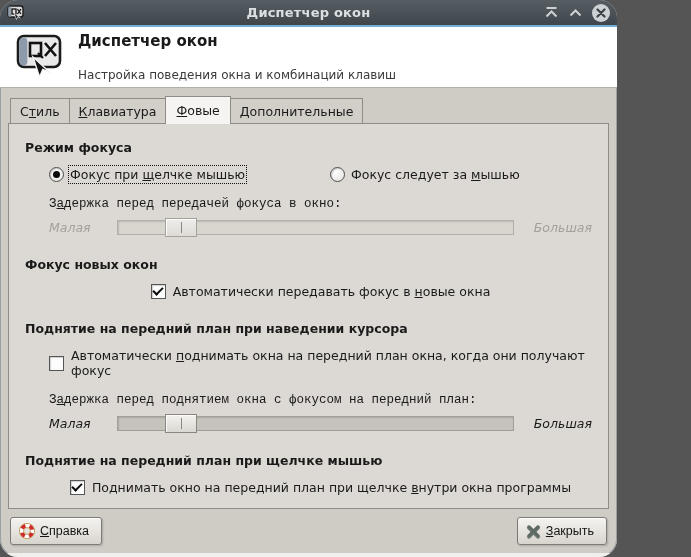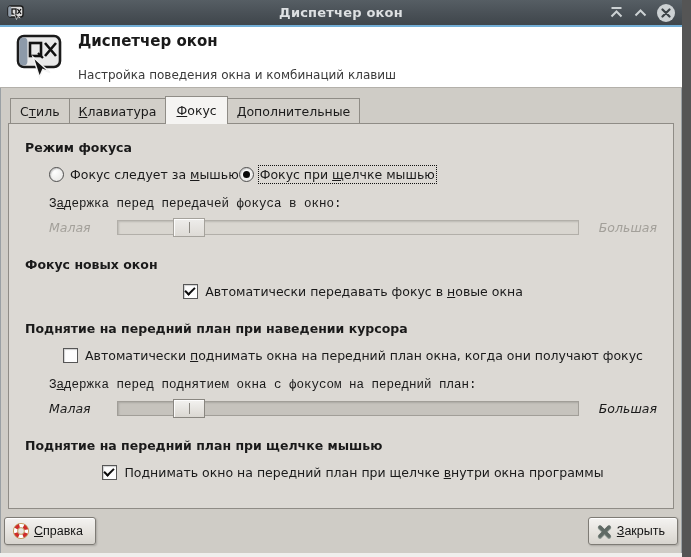--- a/index.html
+++ b/index.html
@@ -1,18 +1,18 @@
 <!DOCTYPE html>
 <html><head>
 <meta charset="utf-8">
 <style>
   html,body{margin:0;padding:0;}
   body{font-family:"DejaVu Sans","Liberation Sans",sans-serif;background:#555;}
-  .window{width:682px;height:557px;position:relative;background:#cfccc6;color:#1a1a1a;
-          font-size:12.5px;overflow:hidden;box-shadow:inset 0 0 0 1px #9aa0a4;}
+  .window{width:617px;height:557px;position:relative;background:#cfccc6;color:#1a1a1a;
+          font-size:12.5px;overflow:hidden;box-shadow:inset 0 0 0 1px #9aa0a4;border-radius:18px;}
   
   .titlebar{height:25px;background:linear-gradient(180deg,#565e64 0%,#495056 55%,#3f464b 100%);
             display:flex;align-items:center;padding:0 7px;position:relative;}
   .titlebar-title{position:absolute;left:0;right:0;text-align:center;color:#dde0e2;
                   font-weight:bold;font-size:13px;letter-spacing:.2px;}
   .titlebar-icon{width:17px;height:15px;z-index:1;}
   .win-controls{margin-left:auto;display:flex;align-items:center;gap:9px;z-index:1;}
   .win-glyph{width:15px;height:13px;display:block;}
   .close-circle{width:18px;height:18px;border-radius:50%;background:#ccd1d3;display:flex;
                 align-items:center;justify-content:center;}
@@ -54,21 +54,21 @@
   .handle::after{content:"";position:absolute;left:50%;top:3px;bottom:3px;width:1px;background:#8b8882;}
   .slider-row.disabled .slider-min,.slider-row.disabled .slider-max{color:#a3a09a;}
   .slider-row.disabled .trough{background:#d9d6d0;border-color:#b2afa9;}
   .slider-row.disabled .handle{background:linear-gradient(180deg,#eeedeb,#dedbd6);border-color:#a5a29c;}
   .check-row{display:flex;align-items:center;gap:7px;margin:12px 0 0 24px;justify-content:center;}
   .checkbox{width:13px;height:13px;background:#fdfdfd;border:1px solid #565656;flex:0 0 auto;
             position:relative;box-shadow:inset 1px 1px 1px rgba(0,0,0,.18);}
   .checkbox.checked::after{content:"";position:absolute;left:1px;top:2px;width:8px;height:4px;
             border-left:2px solid #0c0c0c;border-bottom:2px solid #0c0c0c;transform:rotate(-45deg);}
   
-  .footer{display:flex;justify-content:space-between;align-items:center;padding:8px 4px;}
+  .footer{display:flex;justify-content:space-between;align-items:center;padding:8px 10px;}
   .btn{display:inline-flex;align-items:center;gap:5px;height:28px;box-sizing:border-box;
        padding:0 12px 0 8px;background:linear-gradient(180deg,#f4f3f1 0%,#e4e1dc 60%,#d7d4ce 100%);
        border:1px solid #7e7b75;border-radius:3px;font-size:12.5px;color:#141414;cursor:default;
        box-shadow:inset 0 1px 0 rgba(255,255,255,.9),1px 1px 2px rgba(0,0,0,.18);}
   .bottom-strip{position:absolute;left:0;right:0;bottom:0;height:4px;background:#f0efed;}
 </style>
 </head>
 <body>
 
 <div class="window">
@@ -110,35 +110,35 @@
     </svg>
     <div class="header-text">
       <div class="header-title">Диспетчер окон</div>
       <div class="header-subtitle">Настройка поведения окна и комбинаций клавиш</div>
     </div>
   </div>
 
   <div class="tabs">
     <div class="tab"><span>С</span><span class="mn">т</span><span>иль</span></div>
     <div class="tab"><span></span><span class="mn">К</span><span>лавиатура</span></div>
-    <div class="tab active"><span></span><span class="mn">Ф</span><span>окус</span></div>
+    <div class="tab active"><span></span><span class="mn">Ф</span><span>овые</span></div>
     <div class="tab"><span></span><span class="mn">Д</span><span>ополнительные</span></div>
   </div>
 
   <div class="notebook">
 
     <div class="section-heading">Режим фокуса</div>
     <div class="radio-row">
+      <div class="radio-item first">
+        <span class="radio selected"></span>
+        <span class="focus-outline"><span>Фокус при </span><span class="mn">щ</span><span>елчке мышью</span></span>
+      </div>
       <div class="radio-item">
         <span class="radio"></span>
         <span><span>Фокус следует за </span><span class="mn">м</span><span>ышью</span></span>
-      </div>
-      <div class="radio-item first">
-        <span class="radio selected"></span>
-        <span class="focus-outline"><span>Фокус при </span><span class="mn">щ</span><span>елчке мышью</span></span>
       </div>
     </div>
 
     <div class="field-label"><span>З</span><span class="mn">а</span><span>держка перед передачей фокуса в окно:</span></div>
     <div class="slider-row disabled">
       <span class="slider-min">Малая</span>
       <div class="trough">
         <div class="handle" style="left: 12%;"></div>
       </div>
       <span class="slider-max">Большая</span>

